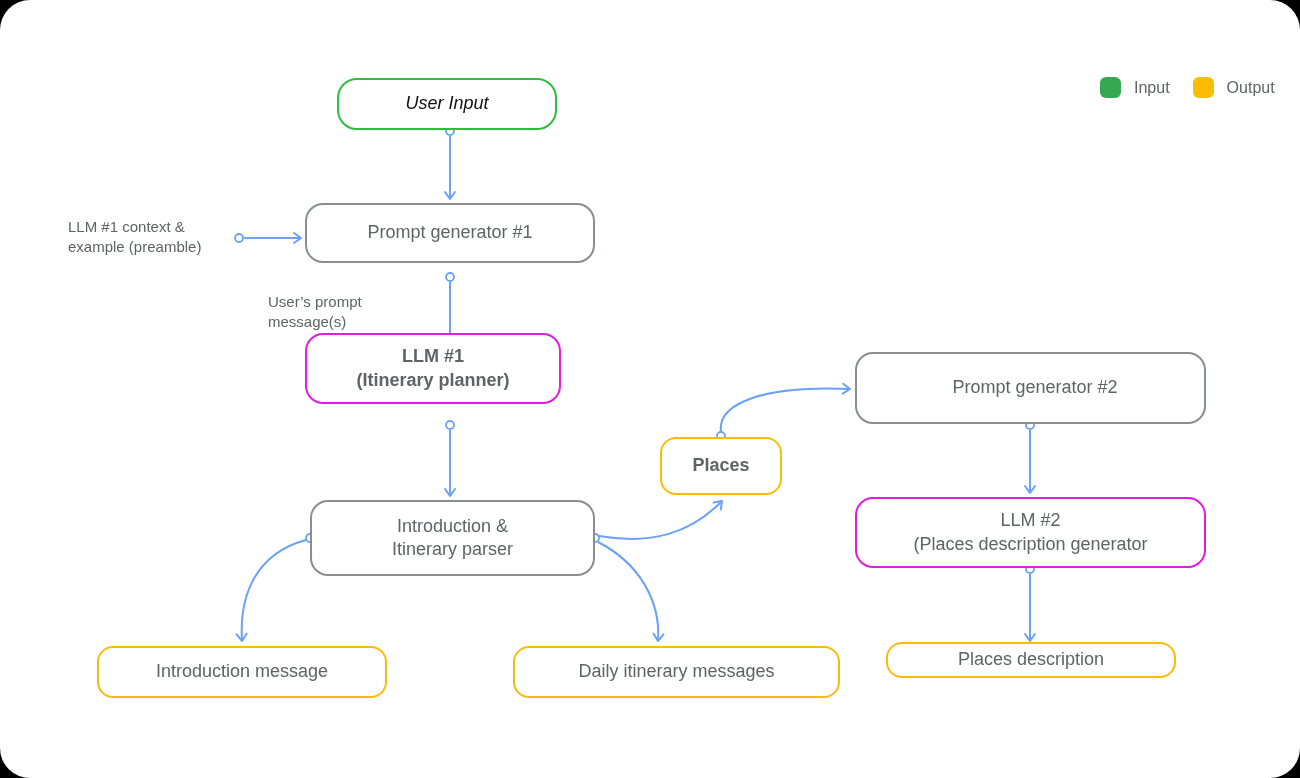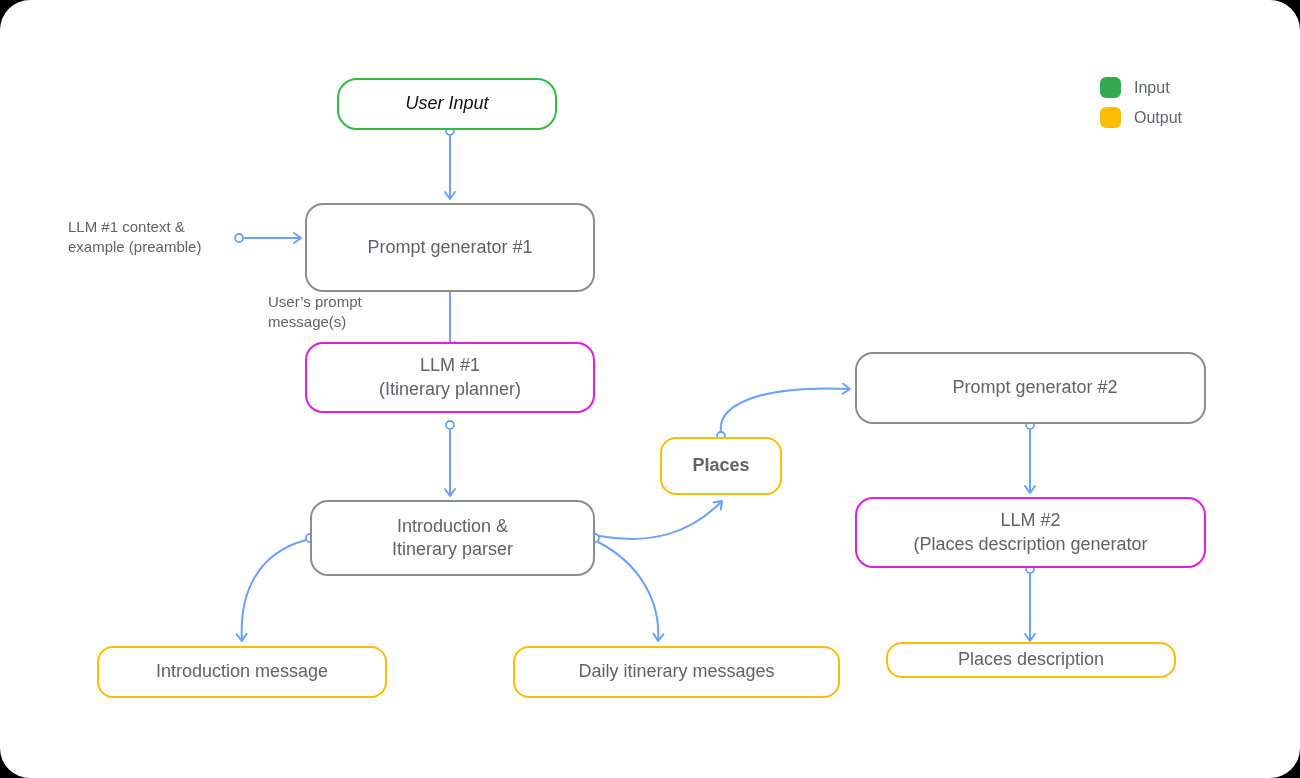--- a/index.html
+++ b/index.html
@@ -51,22 +51,22 @@
     font-size: 15px;
     line-height: 1.35;
     text-align: left;
     white-space: pre-line;
   }
   .legend {
     position: absolute;
     left: 1100px;
     top: 77px;
     display: flex;
-    flex-direction: column;
-    gap: 9px;
+    flex-direction: row;
+    gap: 23px;
   }
   .legend-row {
     display: flex;
     align-items: center;
     gap: 13px;
   }
   .swatch {
     width: 21px;
     height: 21px;
     border-radius: 6px;
@@ -110,25 +110,25 @@
       <circle cx="721" cy="436" r="4"></circle>
       <circle cx="1030" cy="425" r="4"></circle>
       <circle cx="1030" cy="569" r="4"></circle>
     </g>
   </svg>
 
   <div class="node node--input" style="left:337px; top:78px; width:220px; height:52px; border-radius:20px;font-style:italic;">
     <span>User Input</span>
   </div>
 
-  <div class="node node--gray" style="left:305px; top:203px; width:290px; height:89px;">
+  <div class="node node--gray" style="left:305px; top:203px; width:290px; height:60px;">
     <span>Prompt generator #1</span>
   </div>
 
-  <div class="node node--llm" style="left:305px; top:342px; width:290px; height:71px;">
+  <div class="node node--llm" style="left:305px; top:333px; width:256px; height:71px;font-weight:bold;">
     <span>LLM #1
 (Itinerary planner)</span>
   </div>
 
   <div class="node node--gray" style="left:310px; top:500px; width:285px; height:76px;">
     <span>Introduction &amp;
 Itinerary parser</span>
   </div>
 
   <div class="node node--output" style="left:97px; top:646px; width:290px; height:52px;">

